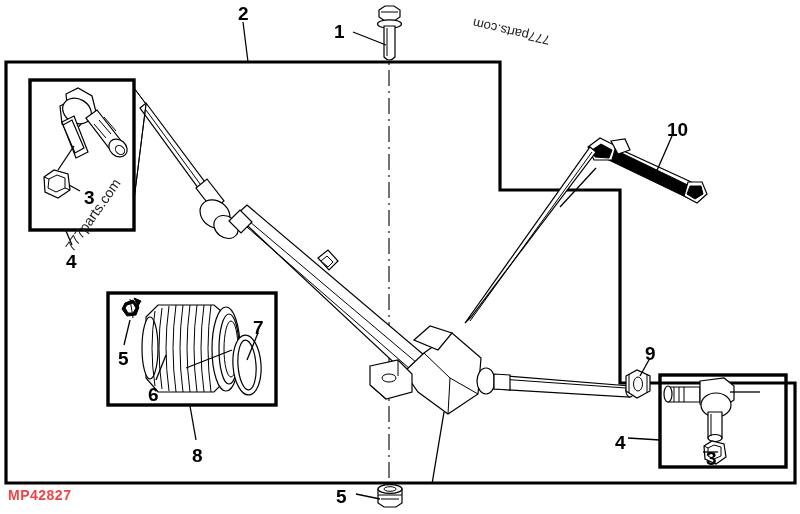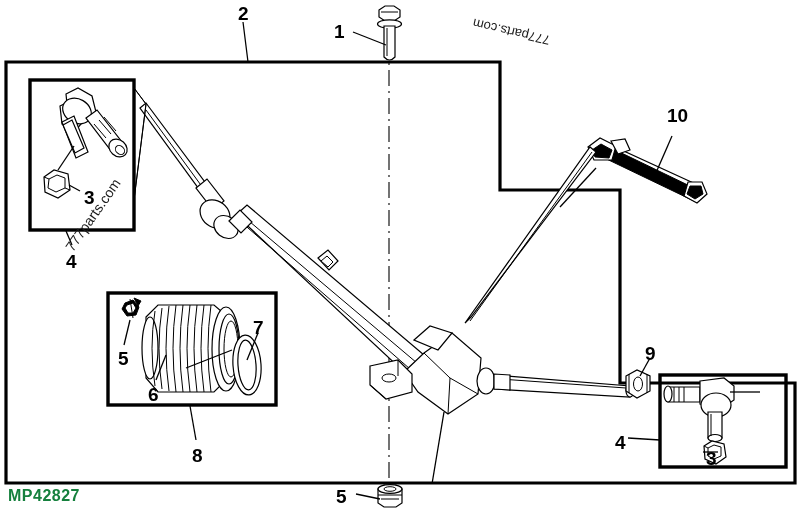--- a/index.html
+++ b/index.html
@@ -20,23 +20,23 @@
     color:#000;
     line-height:1;
     white-space:nowrap;
     user-select:none;
   }
   .partno{
     position:absolute;
     left:8px;top:487px;
     font-family:"Liberation Sans", sans-serif;
     font-weight:bold;
-    font-size:16px;
+    font-size:14px;
     letter-spacing:0.5px;
-    color:#15803d;
+    color:#ef4444;
   }
   .wm{
     position:absolute;
     font-family:"Liberation Sans", sans-serif;
     font-size:13px;
     color:#1a1a1a;
     white-space:nowrap;
     user-select:none;
   }
   #wm-top{
@@ -279,21 +279,21 @@
 
   <div class="callout" style="left:334px;top:22px;">1</div>
   <div class="callout" style="left:238px;top:4px;">2</div>
   <div class="callout" style="left:84px;top:188px;">3</div>
   <div class="callout" style="left:66px;top:252px;">4</div>
   <div class="callout" style="left:118px;top:349px;">5</div>
   <div class="callout" style="left:148px;top:385px;">6</div>
   <div class="callout" style="left:253px;top:318px;">7</div>
   <div class="callout" style="left:192px;top:446px;">8</div>
   <div class="callout" style="left:645px;top:344px;">9</div>
-  <div class="callout" style="left:667px;top:106px;text-align:center;">10</div>
+  <div class="callout" style="left:667px;top:120px;text-align:center;">10</div>
   <div class="callout" style="left:336px;top:487px;">5</div>
   <div class="callout" style="left:615px;top:433px;">4</div>
   <div class="callout" style="left:706px;top:449px;">3</div>
 
   <div class="wm" id="wm-top">777parts.com</div>
   <div class="wm" id="wm-left">777parts.com</div>
 
   <div class="partno">MP42827</div>
 
 </div>

